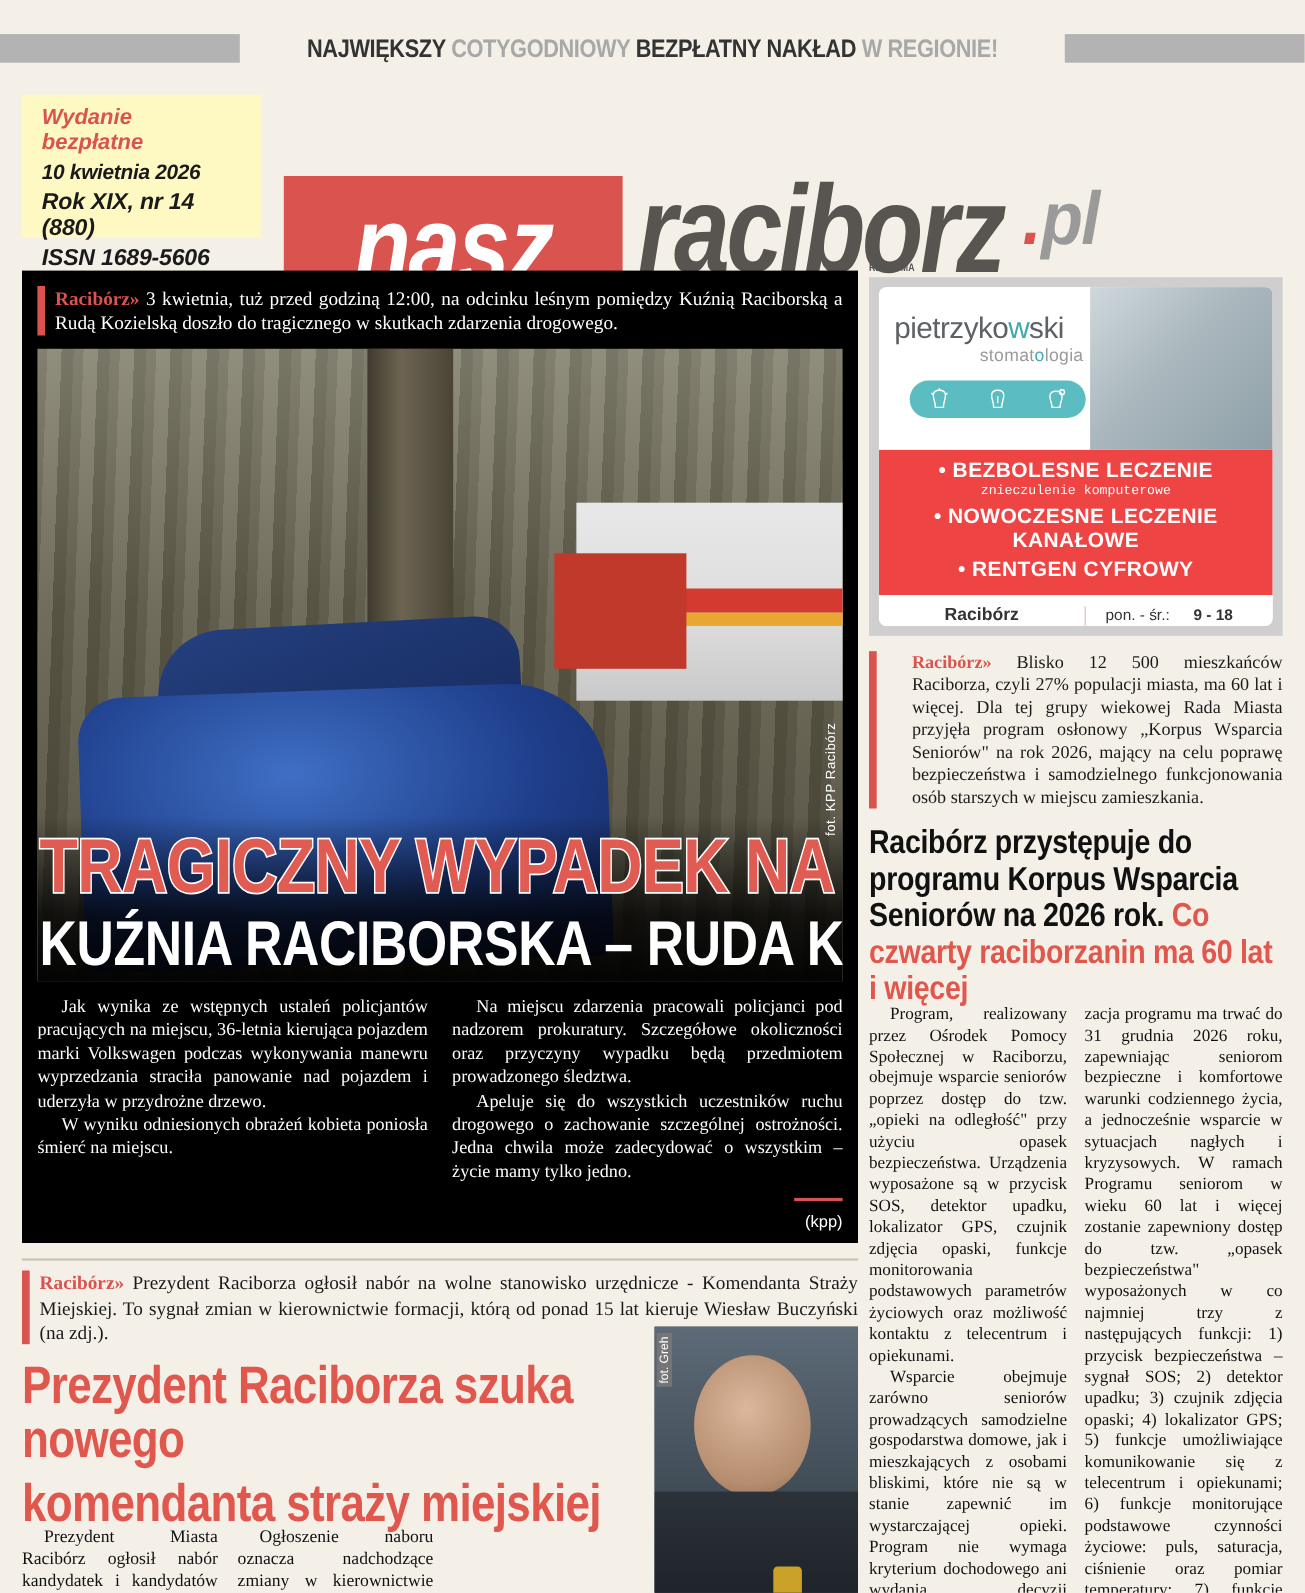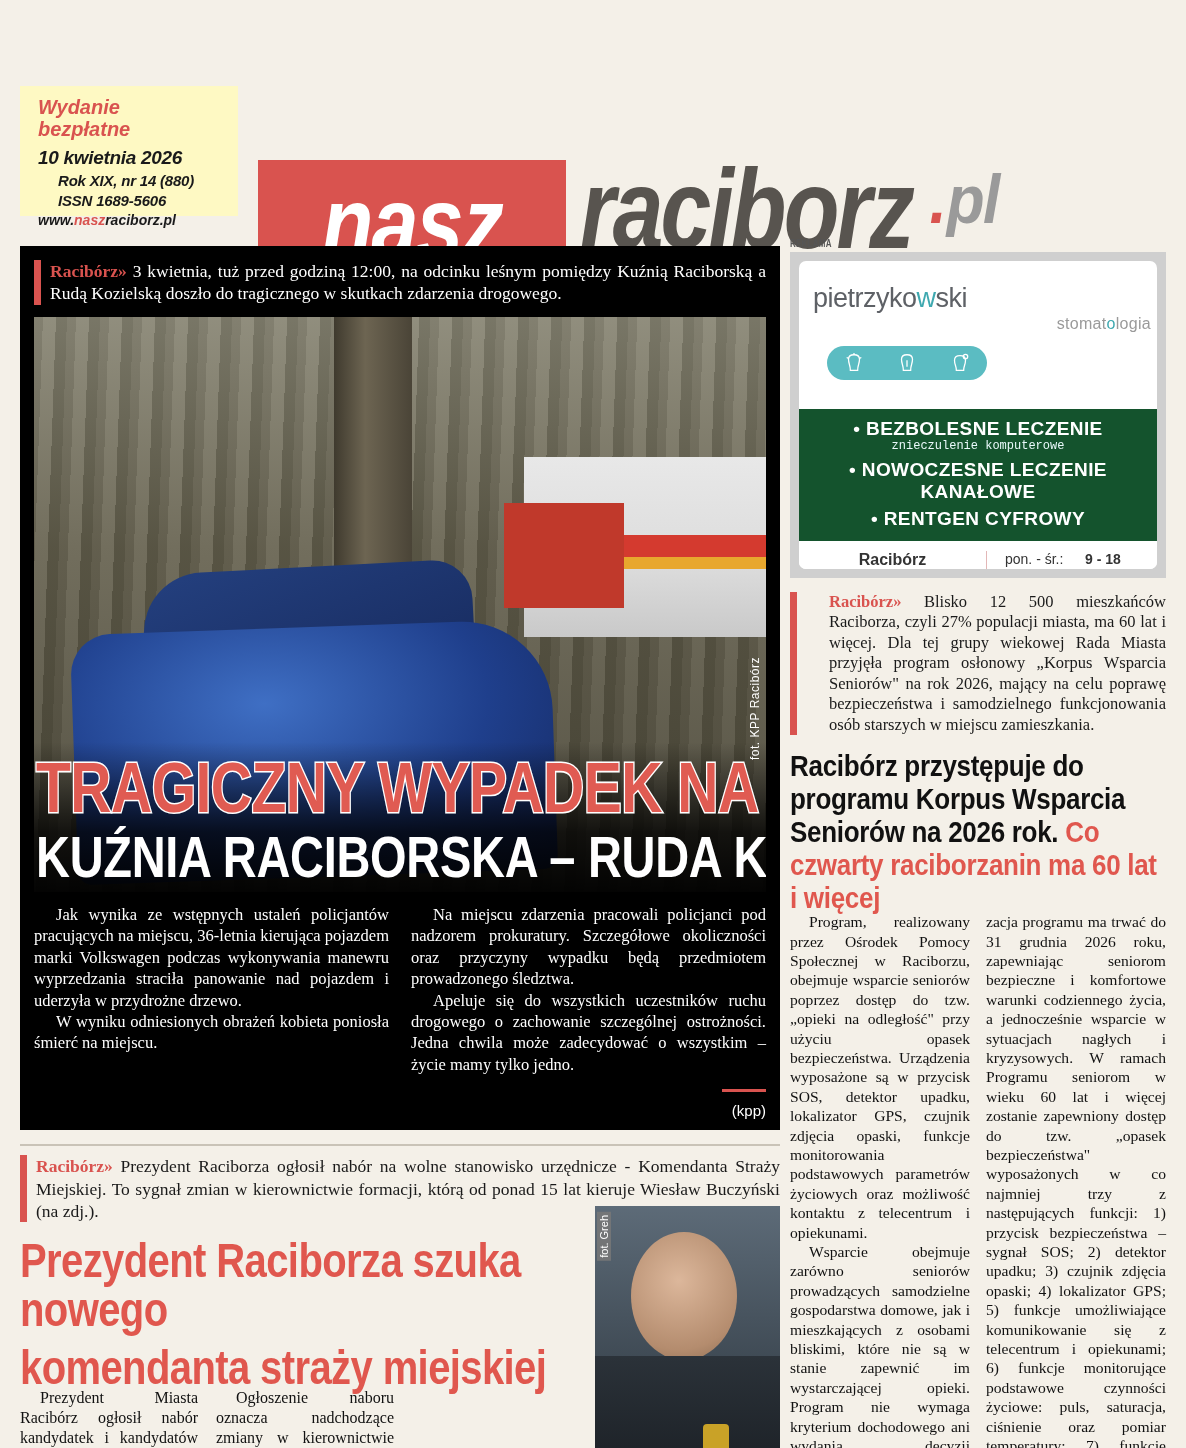--- a/index.html
+++ b/index.html
@@ -30,21 +30,21 @@
   
   .masthead { position: absolute; left: 0; top: 78px; width: 1186px; height: 140px; }
   .mh-info {
     position: absolute; left: 20px; top: 8px; width: 218px; height: 130px;
     background: #fef9c3; padding: 10px 10px 0 18px;
     font-family: "Liberation Sans", sans-serif; font-style: italic; font-weight: bold;
     color: #1a1a1a;
   }
   .mh-free { color: #d9534f; font-size: 20px; line-height: 1.1; }
   .mh-date { font-size: 19px; margin-top: 7px; letter-spacing: -0.3px; }
-  .mh-line { font-size: 15px; margin-top: 3px; letter-spacing: -0.2px; margin-left: 20px; }
+  .mh-line { font-size: 21px; margin-top: 3px; letter-spacing: -0.2px; }
   .mh-url { font-size: 14px; margin-top: 3px; }
   .mh-url .red { color: #d9534f; }
 
   .logo-nasz {
     position: absolute; left: 258px; top: 82px; width: 308px; height: 128px;
     background: #d9534f;
     display: flex; align-items: center; justify-content: center;
   }
   .logo-nasz span {
     font-family: "Liberation Sans", sans-serif; font-weight: bold; font-style: italic;
@@ -137,40 +137,40 @@
 
   
   .reklama {
     font-family: "Liberation Sans", sans-serif; font-weight: bold;
     font-size: 10px; color: #555; letter-spacing: 0.3px;
     transform: scaleX(0.8); transform-origin: left center; margin-bottom: 3px;
   }
   .ad1 { width: 376px; height: 326px; background: #cfcfcf; padding: 9px; position: relative; }
   .ad1-inner { width: 358px; height: 308px; background: #fff; border-radius: 7px; overflow: hidden;
     position: relative; }
-  .ad1-top { display: flex; height: 148px; flex-direction: column; }
+  .ad1-top { display: flex; height: 148px; }
   .ad1-brand { flex: 0 0 192px; padding: 22px 0 0 14px; }
   .ad1-name {
     font-family: "Liberation Sans", sans-serif; font-size: 27px; color: #5e6166;
     letter-spacing: -0.5px; white-space: nowrap;
   }
   .ad1-name .tooth { color: #3fa9b0; }
   .ad1-sub {
     font-family: "Liberation Sans", sans-serif; font-size: 16px; color: #9a9a9a;
     text-align: right; padding-right: 6px; margin-top: 1px; letter-spacing: 0.3px;
   }
   .ad1-sub .o { color: #3fa9b0; }
   .ad1-icons {
     margin: 13px 0 0 14px; width: 160px; height: 34px; background: #5bbcc2;
     border-radius: 17px; display: flex; align-items: center; justify-content: space-around;
   }
   .ad1-icons svg { display: block; }
   .ad1-photo { flex: 1; background: linear-gradient(135deg,#cfd8dc 0%,#aab7bd 45%,#8fa0a8 100%);
     position: relative; overflow: hidden; }
-  .ad1-band { background: #14532d; padding: 9px 0 11px; text-align: center; }
+  .ad1-band { background: #ef4444; padding: 9px 0 11px; text-align: center; }
   .ad1-b1 { font-family: "Liberation Sans", sans-serif; font-weight: bold; font-size: 19px;
     color: #fff; letter-spacing: 0.4px; }
   .ad1-b1s { font-family: Liberation Mono, monospace; font-size: 12px; color: #eafafb;
     margin-top: -1px; }
   .ad1-b2 { font-family: "Liberation Sans", sans-serif; font-weight: bold; font-size: 19px;
     color: #fff; letter-spacing: 0.4px; margin-top: 6px; }
   .ad1-b3 { font-family: "Liberation Sans", sans-serif; font-weight: bold; font-size: 19px;
     color: #fff; letter-spacing: 0.4px; margin-top: 5px; }
   .ad1-info { display: flex; padding: 10px 0 9px; background: #fff; }
   .ad1-addr { flex: 1; text-align: center; font-family: "Liberation Sans", sans-serif;
@@ -223,20 +223,25 @@
   .s2-ph .uni { position:absolute; left:0; bottom:0; width:100%; height:150px;
     background: linear-gradient(180deg,#2b3239,#171b20); }
   .s2-ph .badge { position:absolute; left:108px; bottom:52px; width:26px; height:30px;
     background: #c9a227; border-radius: 4px; }
 </style>
 </head>
 <body>
 
 <div class="page">
 
+  <div class="topbanner">
+    <div class="tb-bar tb-left"></div>
+    <div class="tb-text"><span class="dark">NAJWIĘKSZY </span><span>COTYGODNIOWY </span><span class="dark">BEZPŁATNY NAKŁAD</span><span> W REGIONIE!</span></div>
+    <div class="tb-bar tb-right"></div>
+  </div>
 
   <div class="masthead">
     <div class="mh-info">
       <div class="mh-free">
         <div>Wydanie</div>
         <div>bezpłatne</div>
       </div>
       <div class="mh-date">10 kwietnia 2026</div>
       <div class="mh-line">Rok XIX, nr 14 (880)</div>
       <div class="mh-line">ISSN 1689-5606</div>

